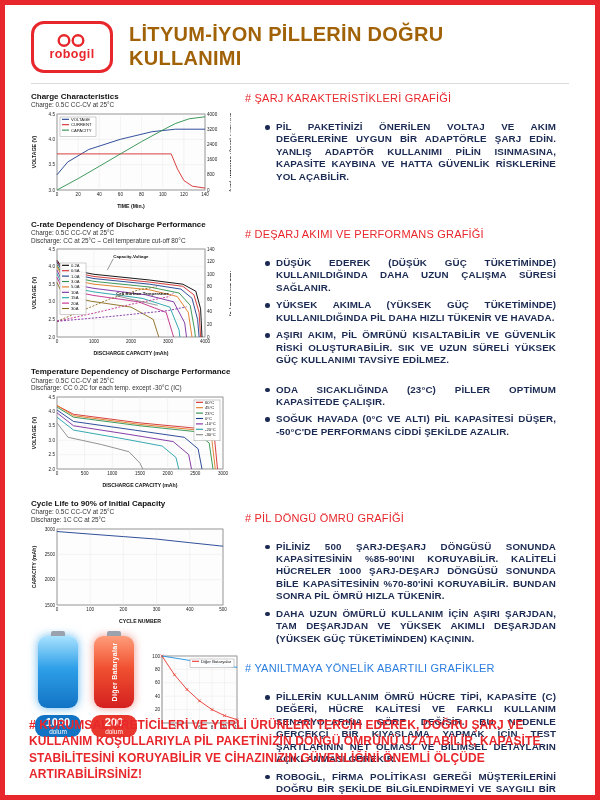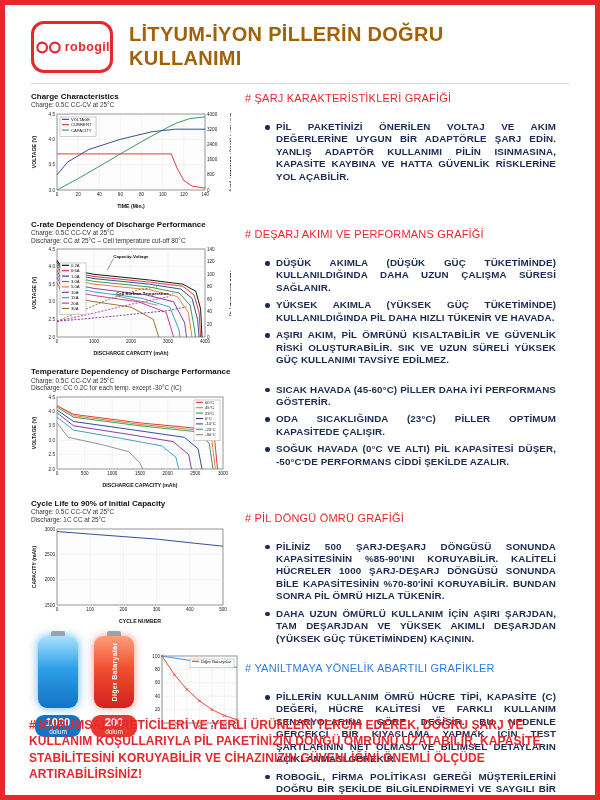--- a/index.html
+++ b/index.html
@@ -1,19 +1,19 @@
 <!DOCTYPE html>
 <html><head>
 <meta charset="utf-8">
 <style>
   html,body{margin:0;padding:0}
   body{width:600px;height:800px;font-family:"Liberation Sans",sans-serif;background:#fff;position:relative;overflow:hidden}
   .page{position:absolute;inset:0;border:5px solid #e8272c;background:#fff;box-sizing:border-box;overflow:hidden}
   .header{display:flex;align-items:center;gap:16px;padding:16px 26px 8px}
-  .logo{width:76px;height:46px;border:3px solid #e8272c;border-radius:13px;display:flex;flex-direction:row;align-items:center;justify-content:center;flex:none}
+  .logo{width:76px;height:46px;border:3px solid #e8272c;border-radius:13px;display:flex;flex-direction:column;align-items:center;justify-content:center;flex:none}
   .logo-text{color:#e8272c;font-size:12.5px;font-weight:bold;letter-spacing:.4px;line-height:1}
   .title{color:#a16207;font-size:20px;font-weight:bold;line-height:1.18;max-width:370px;letter-spacing:.3px;margin:0}
   .divider{border:none;border-top:1.5px solid #d9d9d9;margin:2px 26px 8px}
   .content{display:flex;padding:0 22px 0 26px;gap:12px}
   .col-left{width:202px;flex:none}
   .col-right{flex:1;min-width:0}
   .chart-block{margin-bottom:7px}
   .chart-title{font-size:8px;font-weight:bold;color:#111;line-height:1.15}
   .chart-sub{font-size:6.4px;color:#333;line-height:1.2}
   .section{margin-bottom:9px}
@@ -315,28 +315,27 @@
     <div class="col-right" id="sections-col">
         <div class="section">
           <div class="sec-head"># ŞARJ KARAKTERİSTİKLERİ GRAFİĞİ</div>
           <ul class="bullets">
             <li>PİL PAKETİNİZİ ÖNERİLEN VOLTAJ VE AKIM DEĞERLERİNE UYGUN BİR ADAPTÖRLE ŞARJ EDİN. YANLIŞ ADAPTÖR KULLANIMI PİLİN ISINMASINA, KAPASİTE KAYBINA VE HATTA GÜVENLİK RİSKLERİNE YOL AÇABİLİR.</li>
           </ul>
         </div>
         <div class="section">
           <div class="sec-head"># DEŞARJ AKIMI VE PERFORMANS GRAFİĞİ</div>
           <ul class="bullets">
-            <li>DÜŞÜK AKIMLA (DÜŞÜK GÜÇ TÜKETİMİNDE) KULLANILDIĞINDA DAHA UZUN ÇALIŞMA SÜRESİ SAĞLANIR.</li>
+            <li>DÜŞÜK EDEREK (DÜŞÜK GÜÇ TÜKETİMİNDE) KULLANILDIĞINDA DAHA UZUN ÇALIŞMA SÜRESİ SAĞLANIR.</li>
             <li>YÜKSEK AKIMLA (YÜKSEK GÜÇ TÜKETİMİNDE) KULLANILDIĞINDA PİL DAHA HIZLI TÜKENİR VE HAVADA.</li>
             <li>AŞIRI AKIM, PİL ÖMRÜNÜ KISALTABİLİR VE GÜVENLİK RİSKİ OLUŞTURABİLİR. SIK VE UZUN SÜRELİ YÜKSEK GÜÇ KULLANIMI TAVSİYE EDİLMEZ.</li>
           </ul>
         </div>
         <div class="section">
           <ul class="bullets">
-            <li>SICAK HAVADA (45-60°C) PİLLER DAHA İYİ PERFORMANS GÖSTERİR.</li>
             <li>ODA SICAKLIĞINDA (23°C) PİLLER OPTİMUM KAPASİTEDE ÇALIŞIR.</li>
             <li>SOĞUK HAVADA (0°C VE ALTI) PİL KAPASİTESİ DÜŞER, -50°C'DE PERFORMANS CİDDİ ŞEKİLDE AZALIR.</li>
           </ul>
         </div>
         <div class="section">
           <div class="sec-head"># PİL DÖNGÜ ÖMRÜ GRAFİĞİ</div>
           <ul class="bullets">
             <li>PİLİNİZ 500 ŞARJ-DEŞARJ DÖNGÜSÜ SONUNDA KAPASİTESİNİN %85-90'INI KORUYABİLİR. KALİTELİ HÜCRELER 1000 ŞARJ-DEŞARJ DÖNGÜSÜ SONUNDA BİLE KAPASİTESİNİN %70-80'İNİ KORUYABİLİR. BUNDAN SONRA PİL ÖMRÜ HIZLA TÜKENİR.</li>
             <li>DAHA UZUN ÖMÜRLÜ KULLANIM İÇİN AŞIRI ŞARJDAN, TAM DEŞARJDAN VE YÜKSEK AKIMLI DEŞARJDAN (YÜKSEK GÜÇ TÜKETİMİNDEN) KAÇININ.</li>
           </ul>

